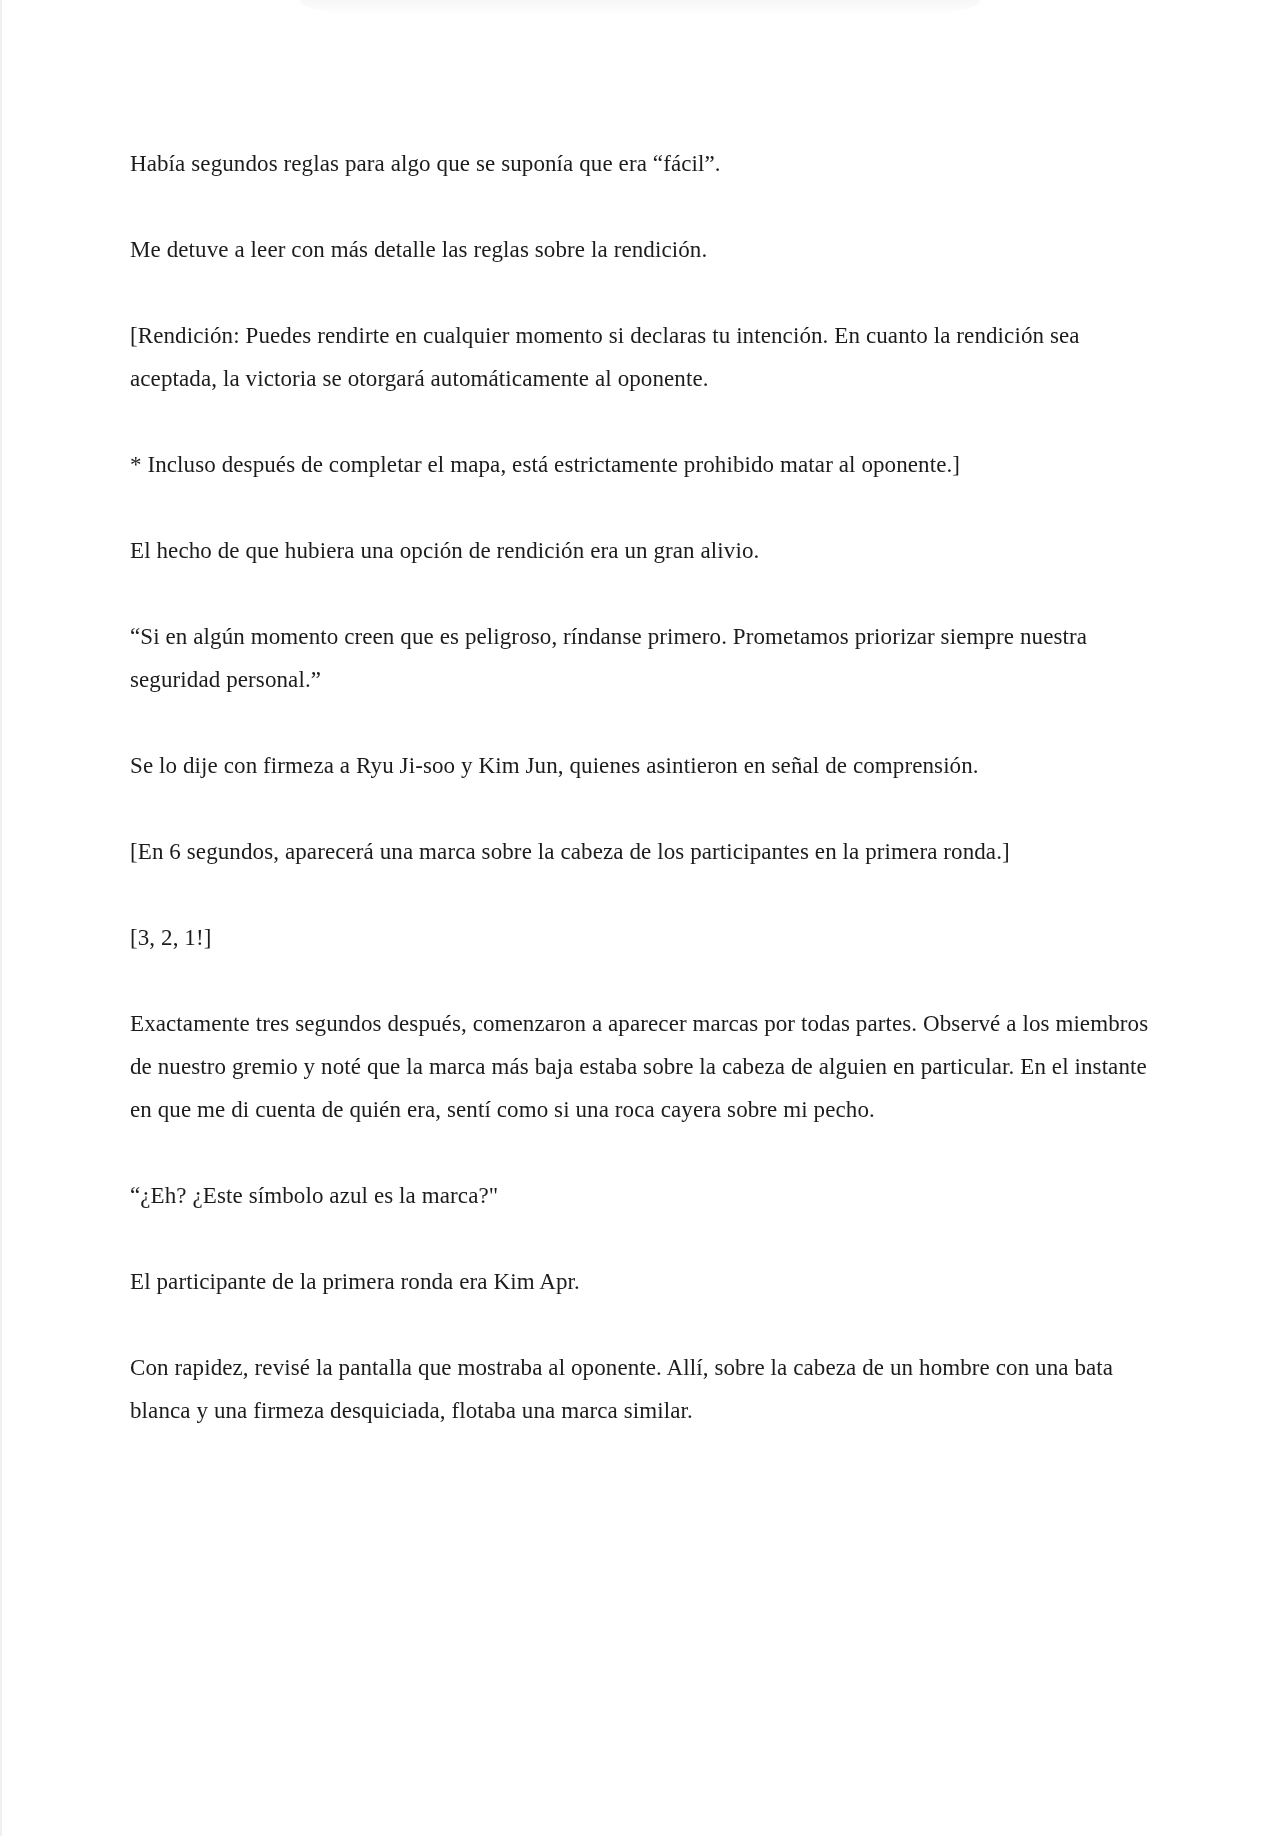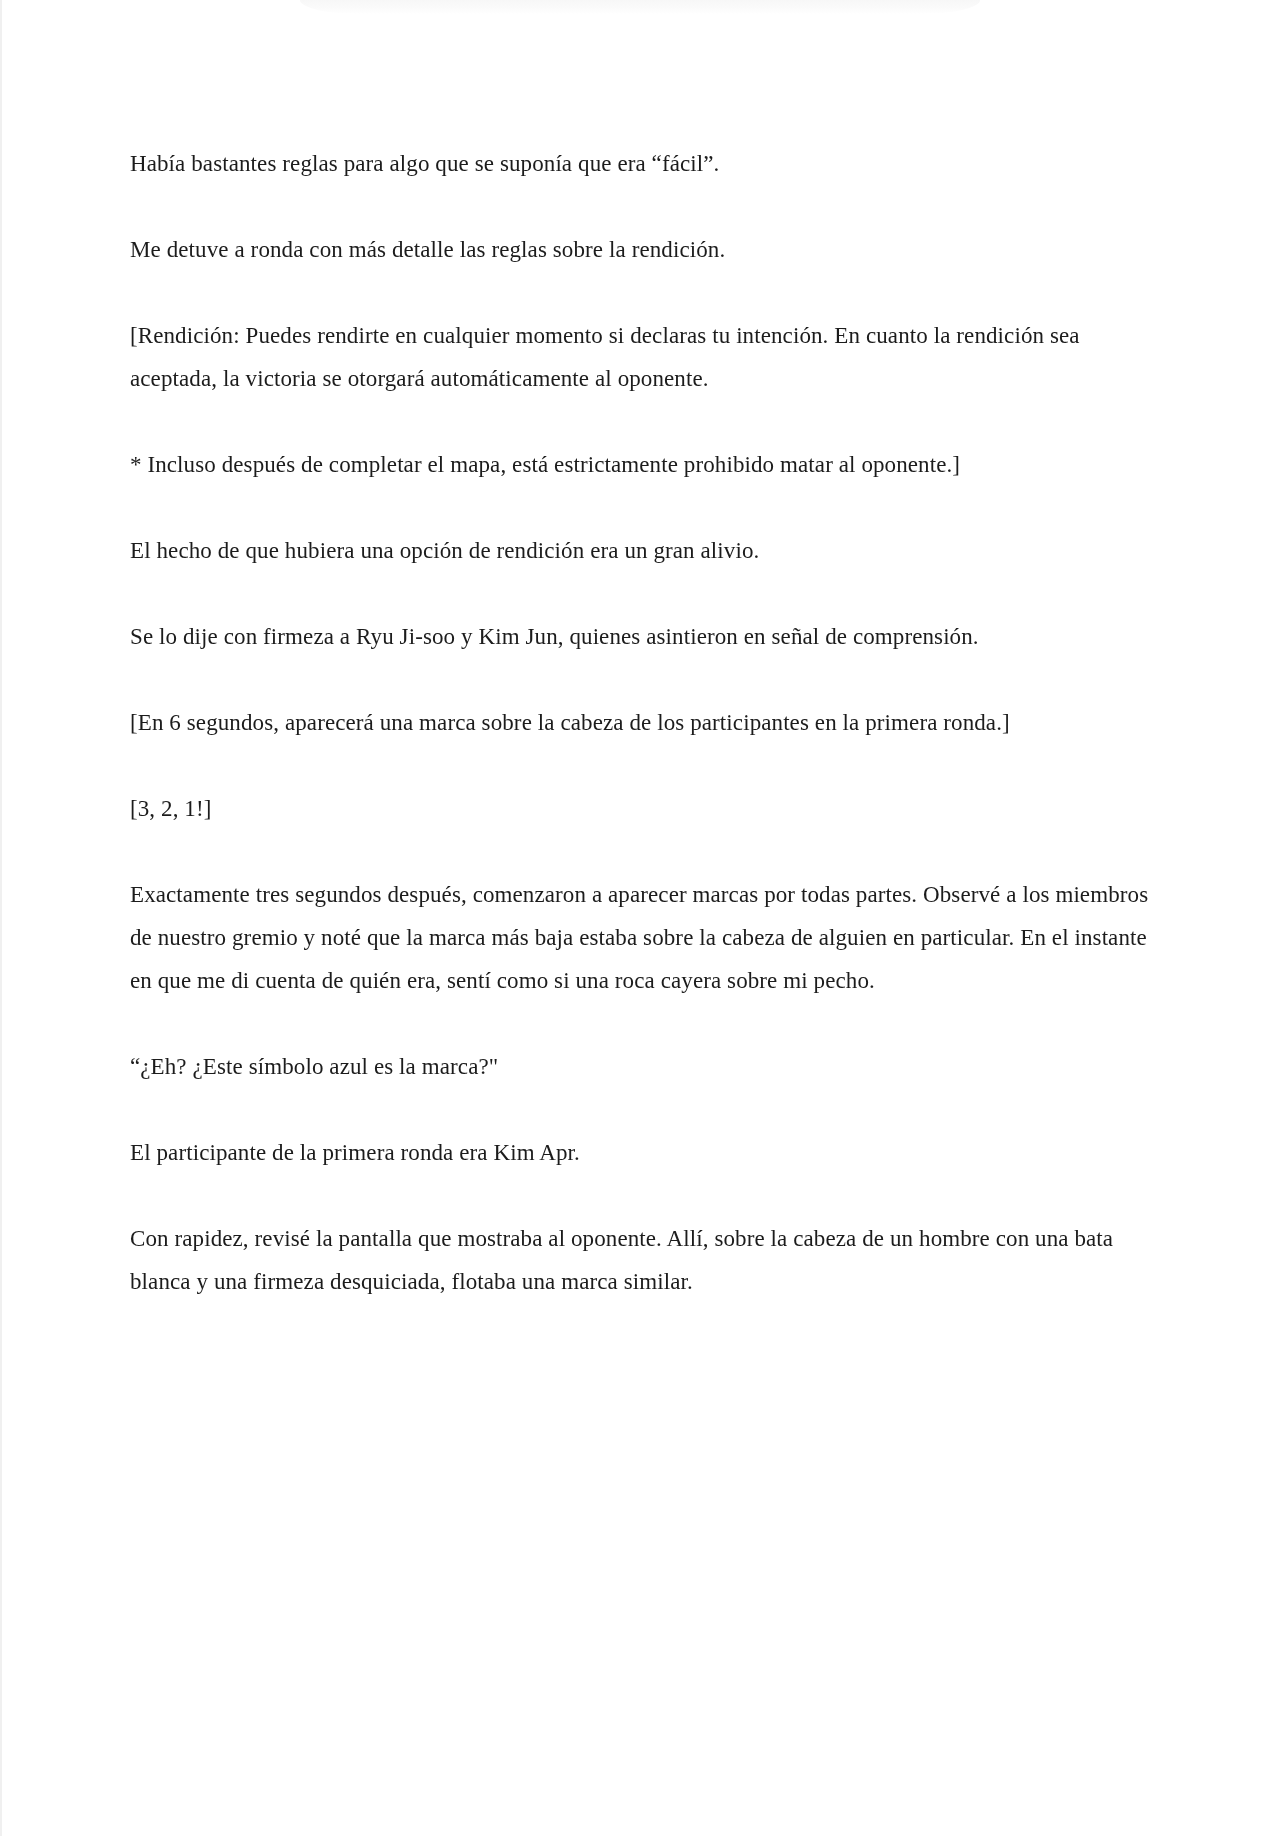--- a/index.html
+++ b/index.html
@@ -46,25 +46,26 @@
     letter-spacing: 0.1px;
   }
 </style>
 </head>
 <body>
 
 <div class="left-edge"></div>
 <div class="top-band"></div>
 
 <main class="content">
-  <p>Había bastantes reglas para algo que se suponía que era “fácil”.</p>
-  <p>Me detuve a ronda con más detalle las reglas sobre la rendición.</p>
+  <p>Había segundos reglas para algo que se suponía que era “fácil”.</p>
+  <p>Me detuve a leer con más detalle las reglas sobre la rendición.</p>
   <p>[Rendición: Puedes rendirte en cualquier momento si declaras tu intención. En cuanto la rendición sea aceptada, la victoria se otorgará automáticamente al oponente.</p>
   <p>* Incluso después de completar el mapa, está estrictamente prohibido matar al oponente.]</p>
   <p>El hecho de que hubiera una opción de rendición era un gran alivio.</p>
+  <p>“Si en algún momento creen que es peligroso, ríndanse primero. Prometamos priorizar siempre nuestra seguridad personal.”</p>
   <p>Se lo dije con firmeza a Ryu Ji-soo y Kim Jun, quienes asintieron en señal de comprensión.</p>
   <p>[En 6 segundos, aparecerá una marca sobre la cabeza de los participantes en la primera ronda.]</p>
   <p>[3, 2, 1!]</p>
   <p>Exactamente tres segundos después, comenzaron a aparecer marcas por todas partes. Observé a los miembros de nuestro gremio y noté que la marca más baja estaba sobre la cabeza de alguien en particular. En el instante en que me di cuenta de quién era, sentí como si una roca cayera sobre mi pecho.</p>
   <p>“¿Eh? ¿Este símbolo azul es la marca?"</p>
   <p>El participante de la primera ronda era Kim Apr.</p>
   <p>Con rapidez, revisé la pantalla que mostraba al oponente. Allí, sobre la cabeza de un hombre con una bata blanca y una firmeza desquiciada, flotaba una marca similar.</p>
 </main>
 
 </body></html>

